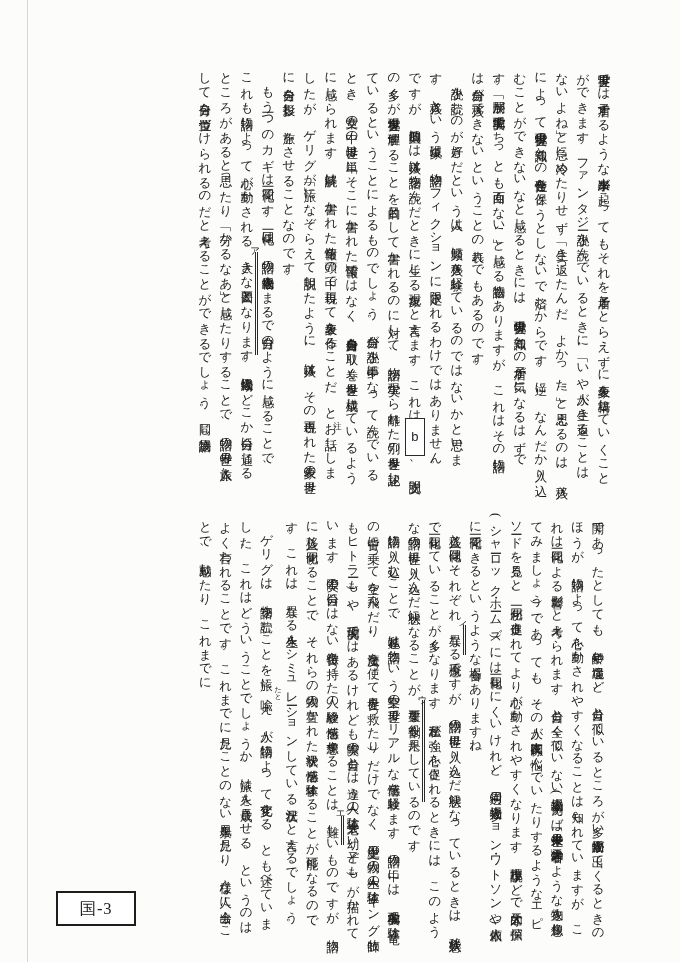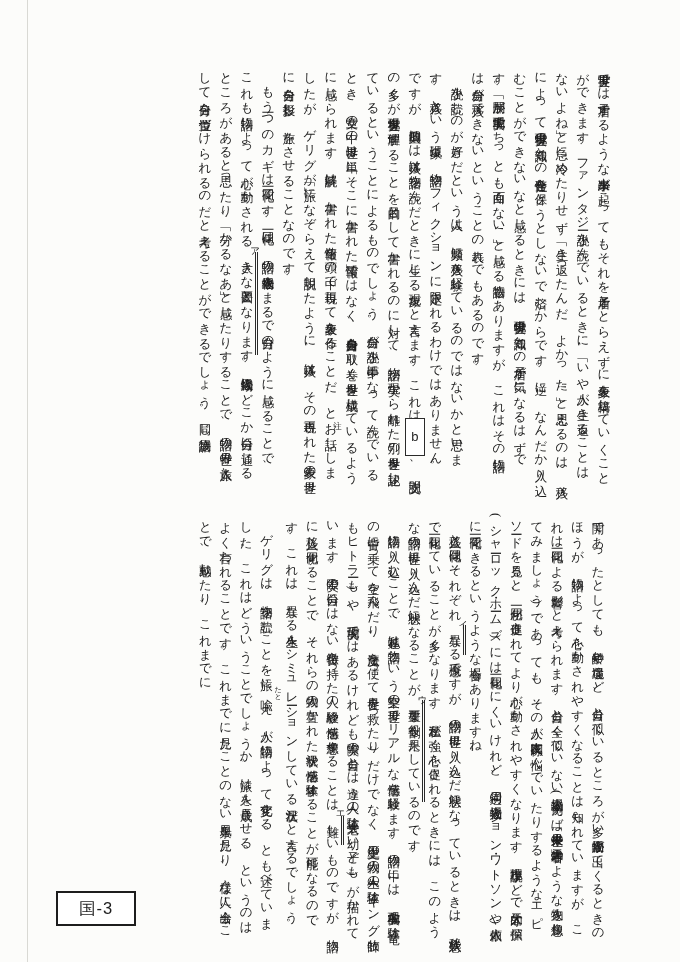--- a/index.html
+++ b/index.html
@@ -73,21 +73,21 @@
   .page-label-box{
     position:absolute;
     left:56px;top:891px;
     width:76px;height:31px;
     border:2px solid #1d1d1d;
     background:#ffffff;
     display:flex;align-items:center;justify-content:center;
     writing-mode:horizontal-tb;
     font-size:16.5px;
     letter-spacing:1px;
-    font-family:Liberation Sans, sans-serif;
+    font-family:Liberation Serif, serif;
   }
 </style>
 </head>
 <body>
 
 <div class="scan-edge-line"></div>
 
 <div id="block-top" class="vtext">
     <p>実世界では矛盾するような出来事が起こってもそれを矛盾ととらえずに表象を構築していくことができます。ファンタジー小説を読んでいるときに、「いや人が生き返ることはないよね」と急に冷めたりせず、「生き返ったんだ、よかった!」と思えるのは、移入によって現実世界の知識との整合性を保とうとしないで済むからです。逆に、なんだか入り込むことができないなと感じるときには、現実世界の知識との矛盾が気になるはずです。「展開が非現実的でちっとも面白くない!」と感じる物語もありますが、これはその物語には自分が移入できないということの表れでもあるのです。</p>
     <p>　小説を読むのが好きだという人は、頻繁に移入を経験しているのではないかと思います。移入という現象は、物語やフィクションに限定されるわけではありません。ですが、典型的には移入は物語を読んだときに生じる現象だと言えます。これは<span class="blank">

